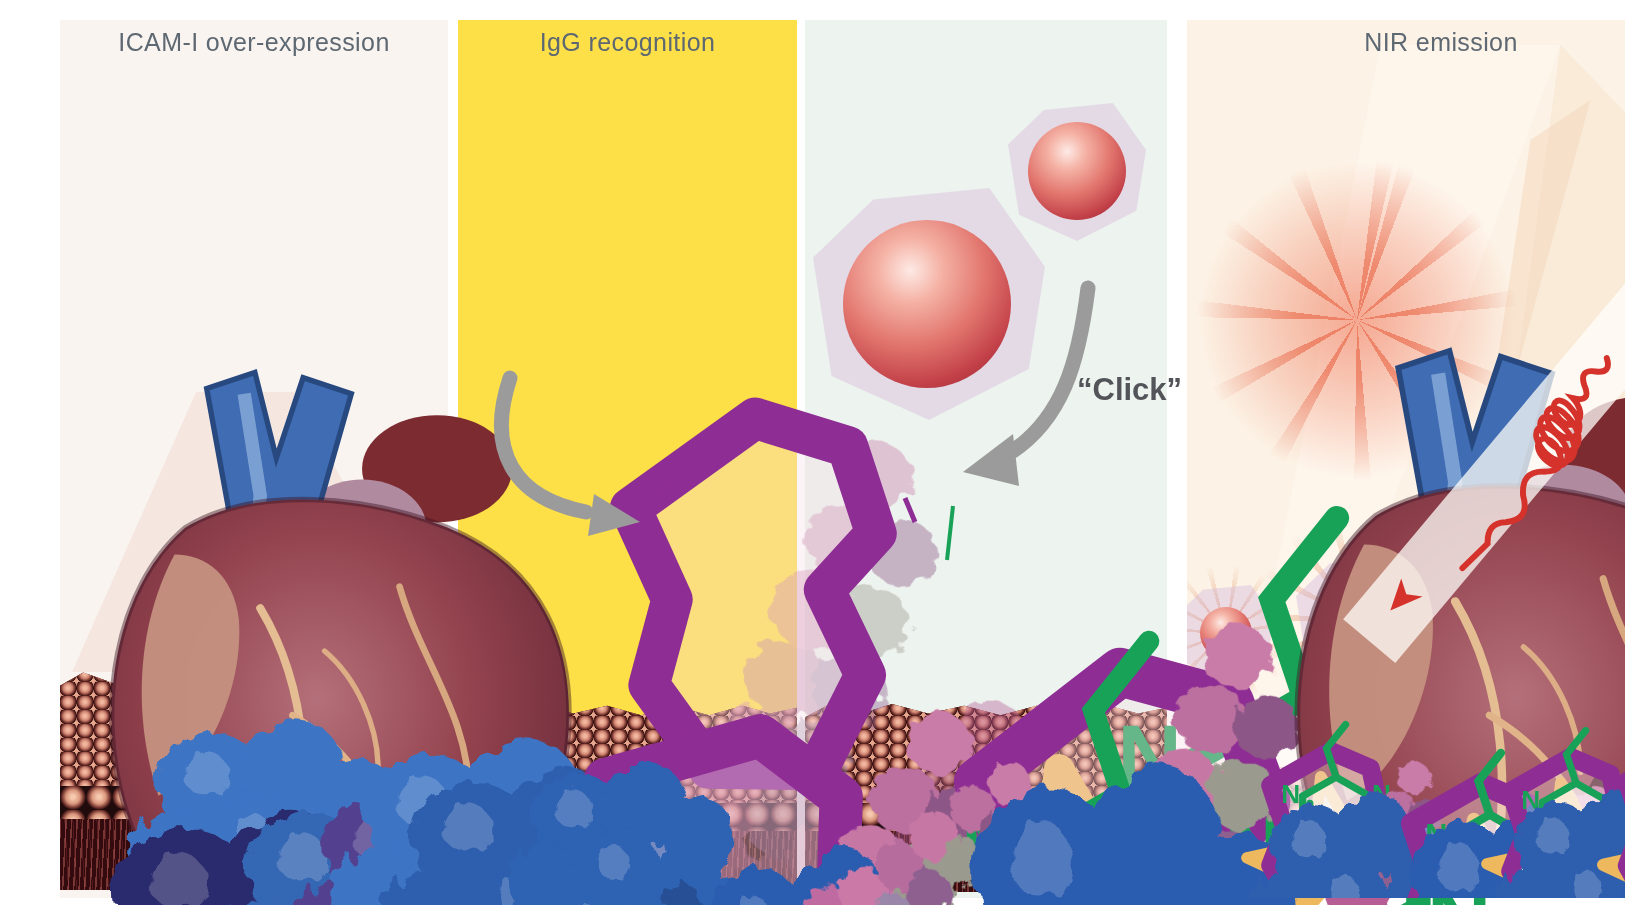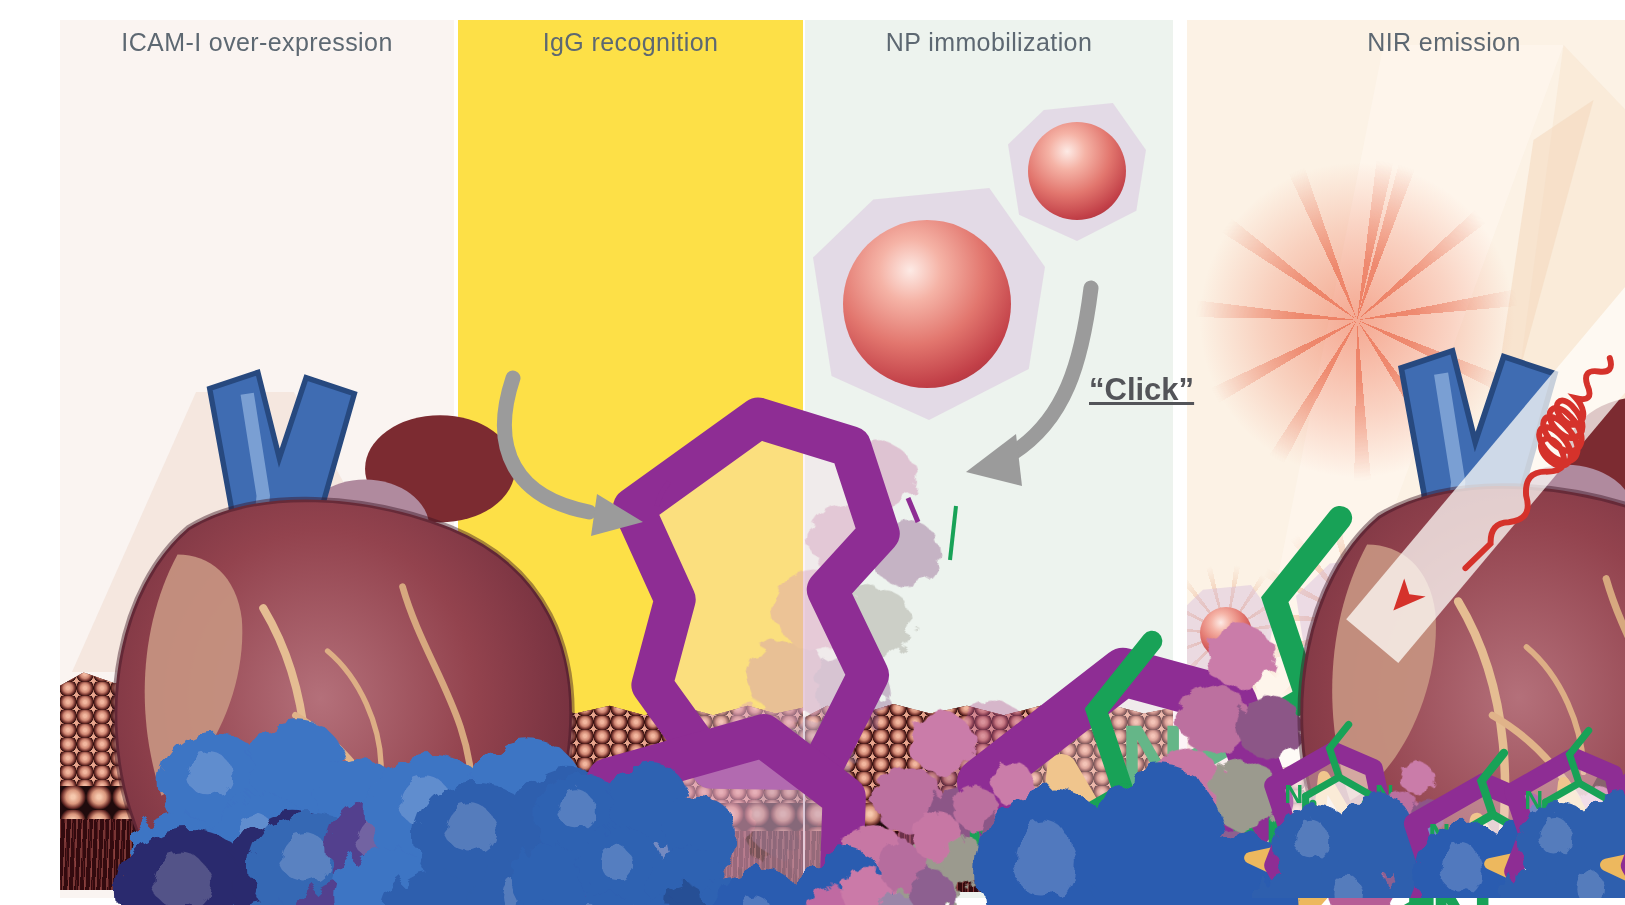--- a/index.html
+++ b/index.html
@@ -1,18 +1,18 @@
 <!DOCTYPE html>
 <html><head>
 <meta charset="utf-8">
 <style>
   html,body{margin:0;padding:0;background:#ffffff;}
   .page{position:relative;width:1625px;height:905px;background:#ffffff;overflow:hidden;
         font-family:"Liberation Sans",sans-serif;}
-  .panel{position:absolute;top:20px;height:878px;padding-left:6px;}
+  .panel{position:absolute;top:20px;height:878px;}
   #p1{left:60px;width:388px;background:#faf4f1;}
   #p2{left:458px;width:339px;background:#fde047;}
   #p3{left:805px;width:362px;background:#edf3ee;}
   #p4{left:1187px;width:508px;background:#fcf2e5;overflow:hidden;}
   .panel-title{position:absolute;top:8px;left:0;width:100%;margin:0;text-align:center;
     font-size:25px;font-weight:500;letter-spacing:.4px;color:#5d6872;z-index:30;}
   .art{position:absolute;left:0;top:0;width:100%;height:100%;overflow:visible;z-index:20;}
   .bgart{position:absolute;left:0;top:0;width:100%;height:100%;overflow:visible;z-index:1;}
   
   .membrane{position:absolute;left:0;width:100%;z-index:10;
@@ -209,21 +209,20 @@
     <polygon points="182,502 136,474 130,516" fill="#9b9b9b"></polygon>
     <use href="#sym-ring" style="color:#8e2d94" transform="translate(190,396) rotate(14) scale(1.1)"></use>
     <path d="M208,462 C200,472 198,478 196,486" stroke="#8e2d94" stroke-width="5" fill="none"></path>
     <use href="#sym-ab" transform="translate(122,452) rotate(-10) scale(1.2)"></use>
     <use href="#sym-protein" style="color:#2f62b2" transform="translate(36,592) scale(0.85,0.9)"></use>
     <use href="#sym-protein" style="color:#2b5cb0" transform="translate(196,560) scale(1.05,1.6)"></use>
   </svg>
 </section>
 
 <section class="panel" id="p3">
-  <h2 class="panel-title">NP immobilization</h2>
   <div class="np-hex" style="left:8px;top:168px;width:232px;height:232px;"></div>
   <div class="np-sphere" style="left:38px;top:200px;width:168px;height:168px;"></div>
   <div class="np-hex" style="left:203px;top:83px;width:138px;height:138px;"></div>
   <div class="np-sphere" style="left:223px;top:102px;width:98px;height:98px;"></div>
   <div class="membrane" style="top:682px;height:190px;">
     <div class="mem-heads"></div>
     <div class="mem-row"></div>
     <div class="mem-tails"></div>
   </div>
   <svg class="art" viewBox="0 0 362 878">
@@ -232,21 +231,21 @@
     <polygon points="158,452 208,414 214,466" fill="#9b9b9b"></polygon>
     <use href="#sym-star" transform="translate(52,368) scale(1.38)"></use>
     <use href="#sym-ring" style="color:#8e2d94" transform="translate(70,402) rotate(-8) scale(1.15)"></use>
     <use href="#sym-tz" transform="translate(108,380) scale(1.15)"></use>
     <path d="M148,486 L142,540" stroke="#18a257" stroke-width="4" fill="none"></path>
     <path d="M100,478 L110,502" stroke="#8e2d94" stroke-width="5" fill="none"></path>
     <use href="#sym-ab" transform="translate(40,445) rotate(-18) scale(1.15)"></use>
     <use href="#sym-ab" transform="translate(58,520) rotate(15) scale(0.75)"></use>
     <use href="#sym-protein" style="color:#2b5cb0" transform="translate(108,492) scale(1.28,1.7)"></use>
   </svg>
-  <div class="click-label" style="left:284px;top:352px;text-decoration:underline;">“Click”</div>
+  <div class="click-label" style="left:272px;top:352px;">“Click”</div>
 </section>
 
 <section class="panel" id="p4">
   <h2 class="panel-title">NIR emission</h2>
   <svg class="bgart" viewBox="0 0 421 878">
     <polygon points="150,25 330,25 90,680 20,680" fill="rgba(255,248,240,.55)"></polygon>
     <polygon points="330,25 421,120 421,430 250,620" fill="rgba(248,228,205,.5)"></polygon>
     <polygon points="300,120 360,80 240,520" fill="rgba(244,214,186,.5)"></polygon>
   </svg>
   <div class="glow" style="left:-40px;top:90px;width:420px;height:420px;"></div>

